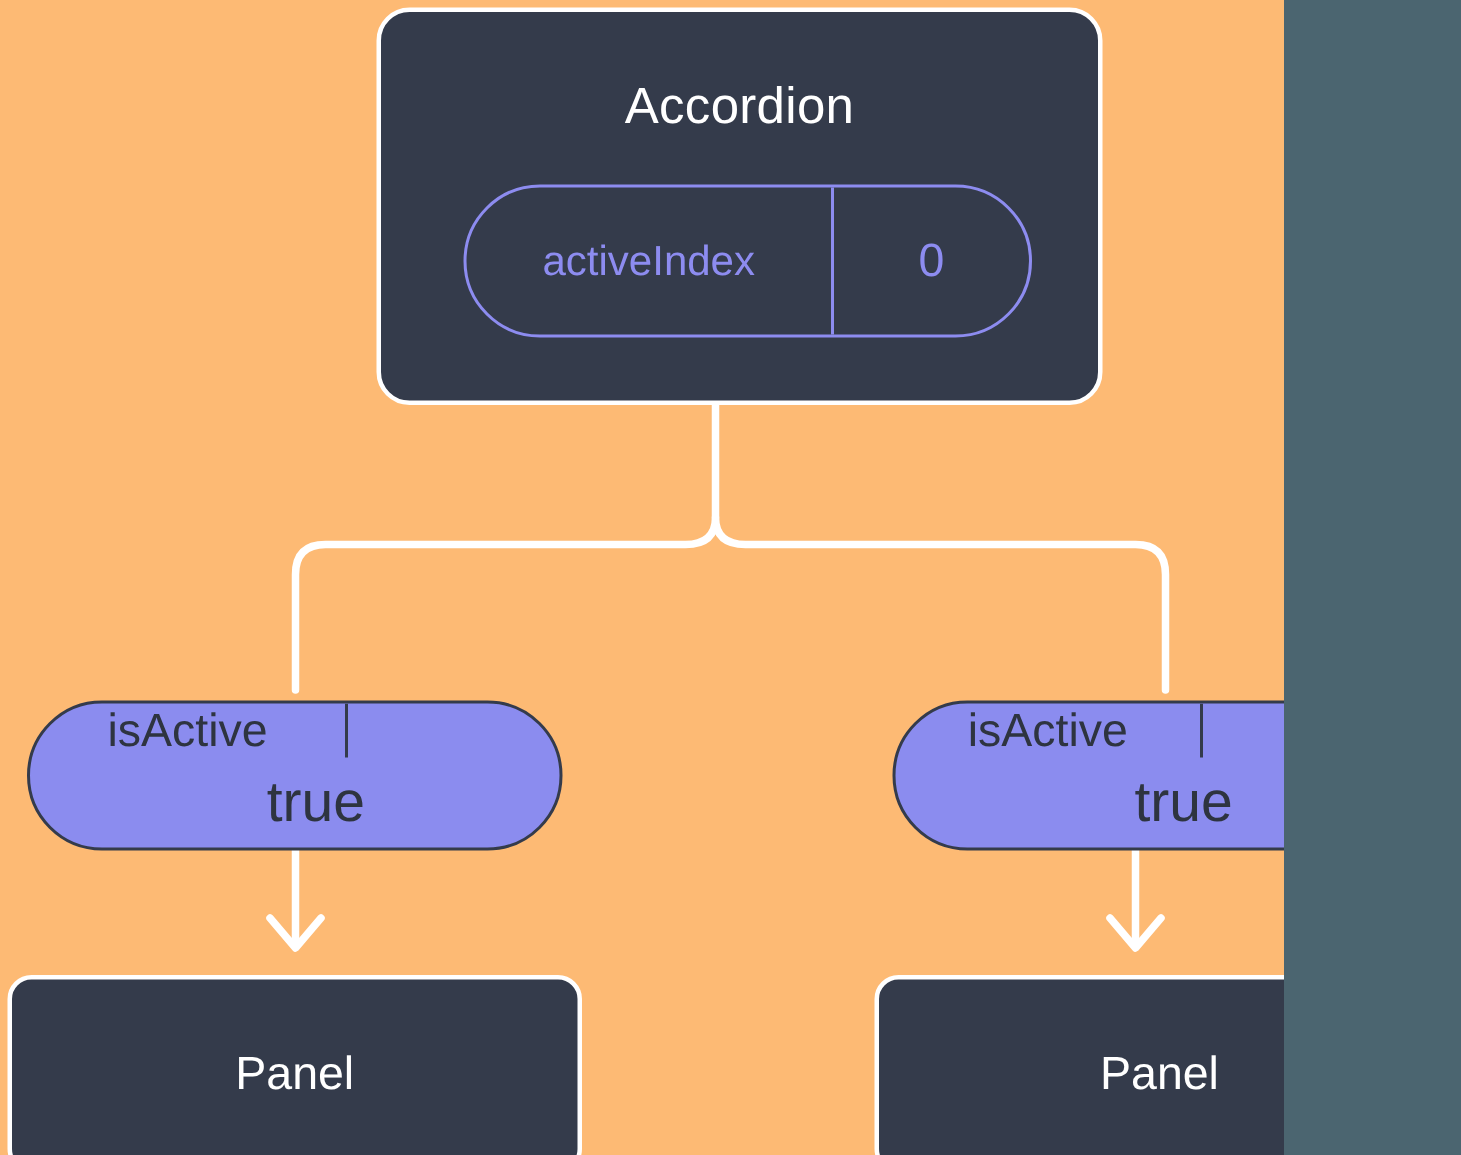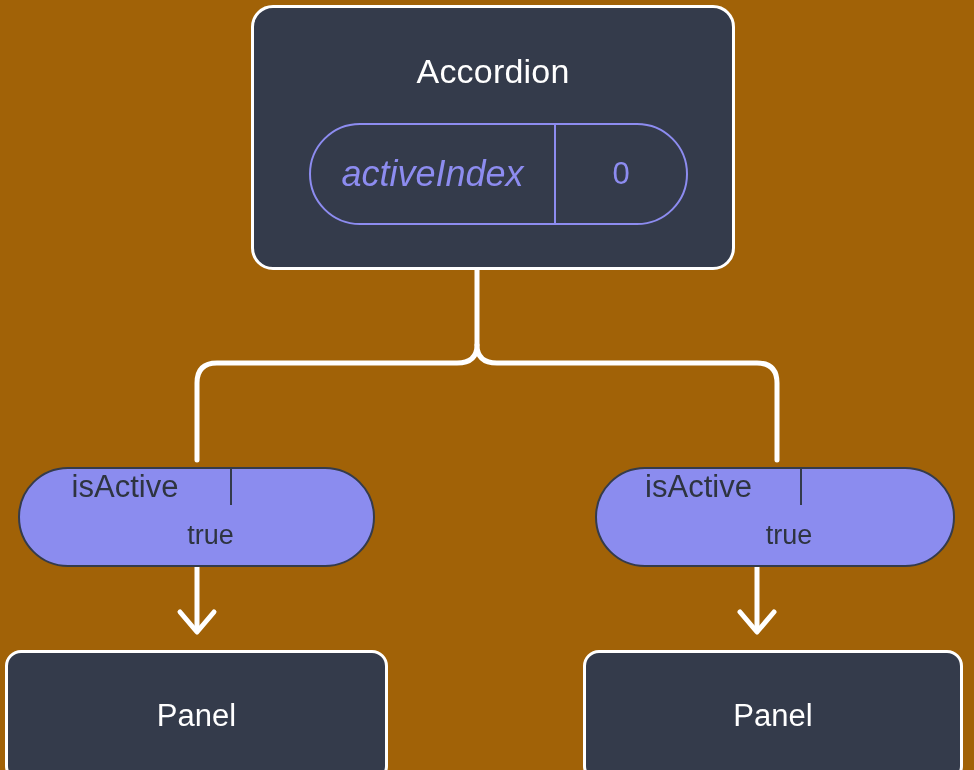--- a/index.html
+++ b/index.html
@@ -2,23 +2,23 @@
 <html><head>
 <meta charset="utf-8">
 <style>
   html, body {
     margin: 0;
     padding: 0;
     background: #4b6570;
   }
   #stage {
     position: relative;
-    width: 974px;
+    width: 856px;
     height: 770px;
-    background: #a16207;
+    background: #fdba74;
     overflow: hidden;
     font-family: "Liberation Sans", sans-serif;
   }
 
   
   #connectors {
     position: absolute;
     left: 0; top: 0;
     width: 974px; height: 770px;
     pointer-events: none;
@@ -61,24 +61,23 @@
     box-sizing: border-box;
     display: flex;
     align-items: stretch;
   }
   #state-pill .pill-key {
     width: 245px;
     display: flex;
     align-items: center;
     justify-content: center;
     color: #8d8cf0;
-    font-size: 36px;
+    font-size: 28px;
     border-right: 2px solid #8d8cf0;
     box-sizing: border-box;
-    font-style: italic;
   }
   #state-pill .pill-val {
     flex: 1;
     display: flex;
     align-items: center;
     justify-content: center;
     color: #8d8cf0;
     font-size: 31px;
   }
 
@@ -103,21 +102,21 @@
     font-size: 31px;
     border-right: 2px solid #343b4b;
     box-sizing: border-box;
   }
   .prop-pill .pill-val {
     flex: 1;
     display: flex;
     align-items: center;
     justify-content: center;
     color: #2e3440;
-    font-size: 27px;
+    font-size: 38px;
     margin-left: 28px;
   }
   #pill-left  { left: 18px;  top: 467px; width: 357px; }
   #pill-left  .pill-key { width: 212px; }
   #pill-right { left: 595px; top: 467px; width: 360px; }
   #pill-right .pill-key { width: 205px; }
 
   
   .panel-card {
     position: absolute;

